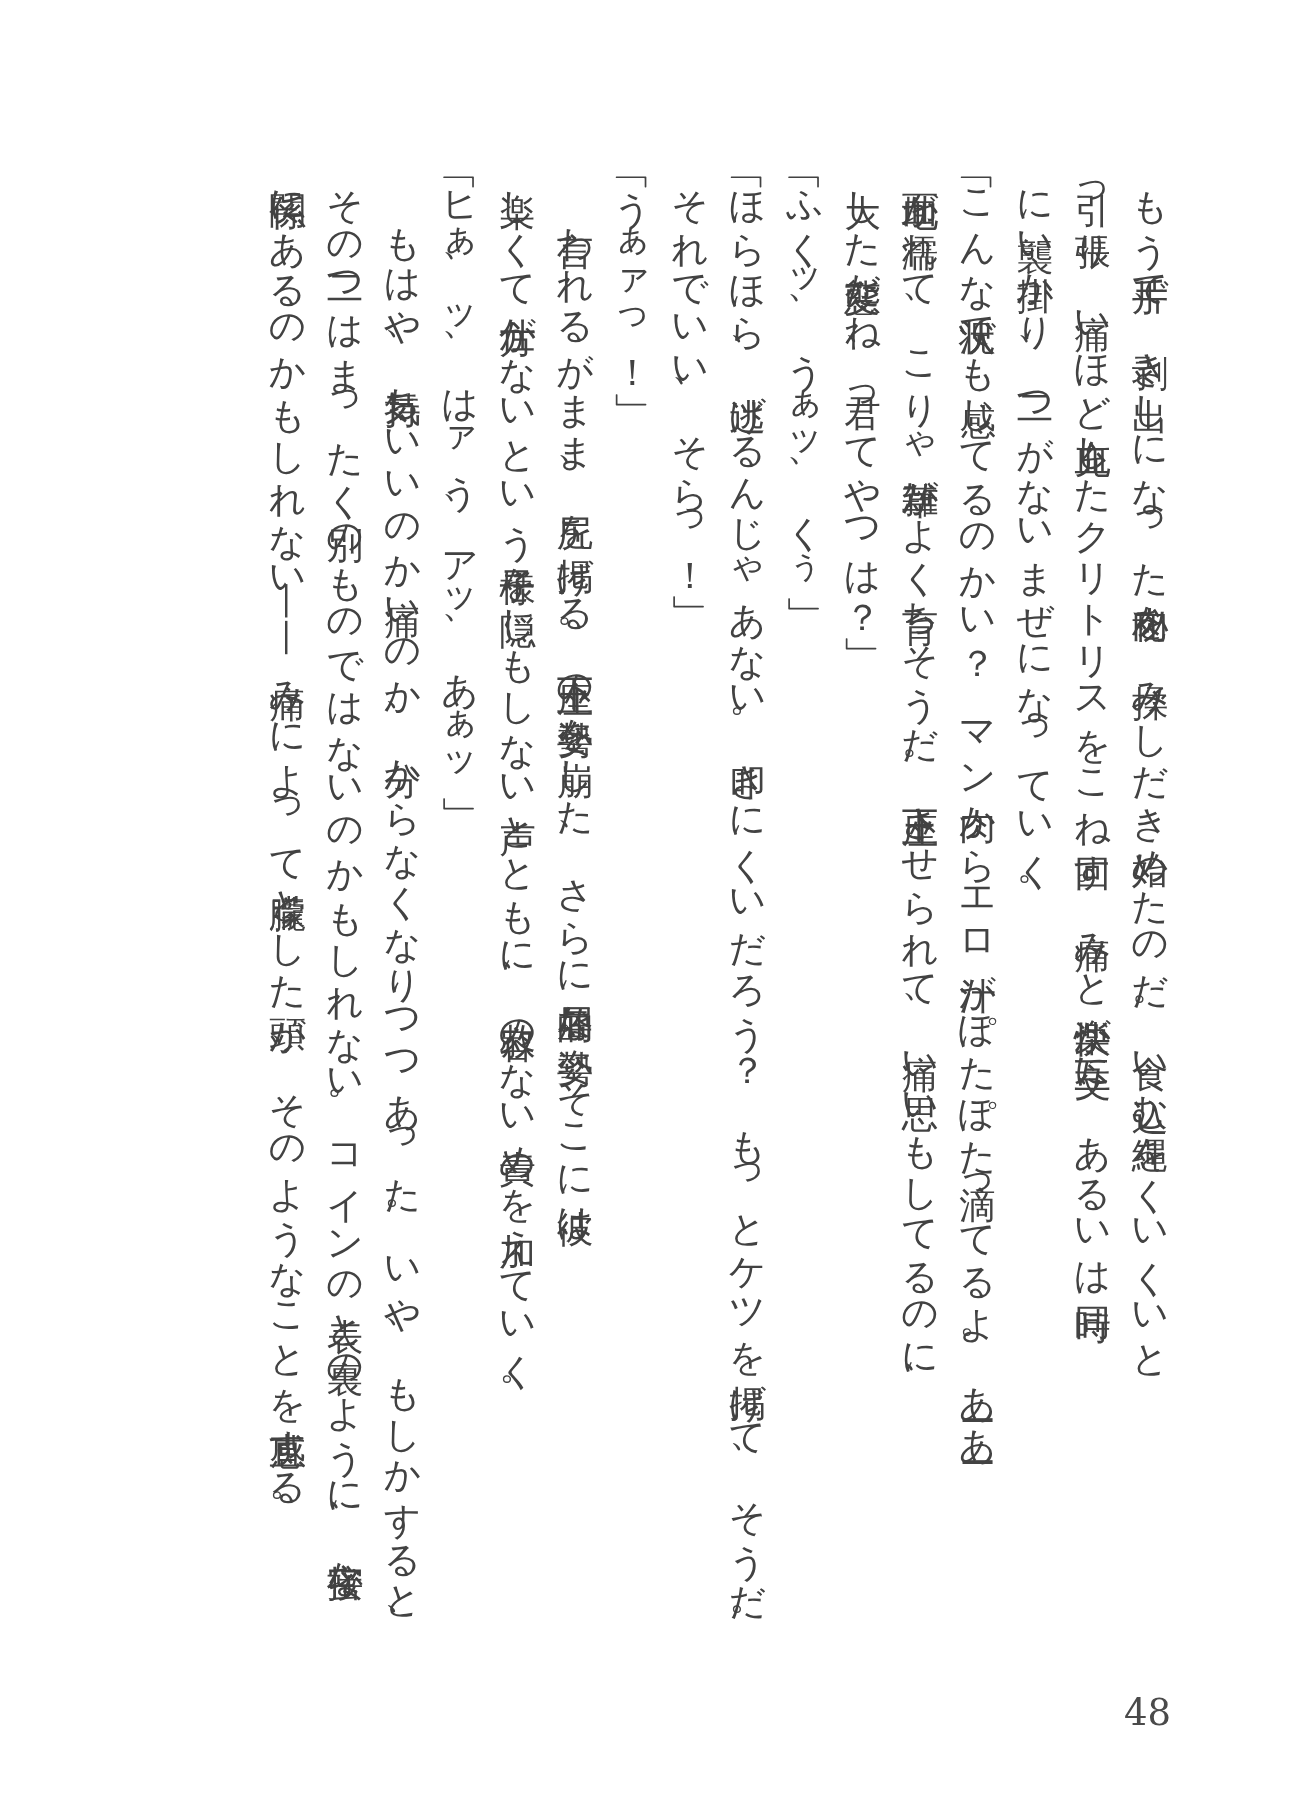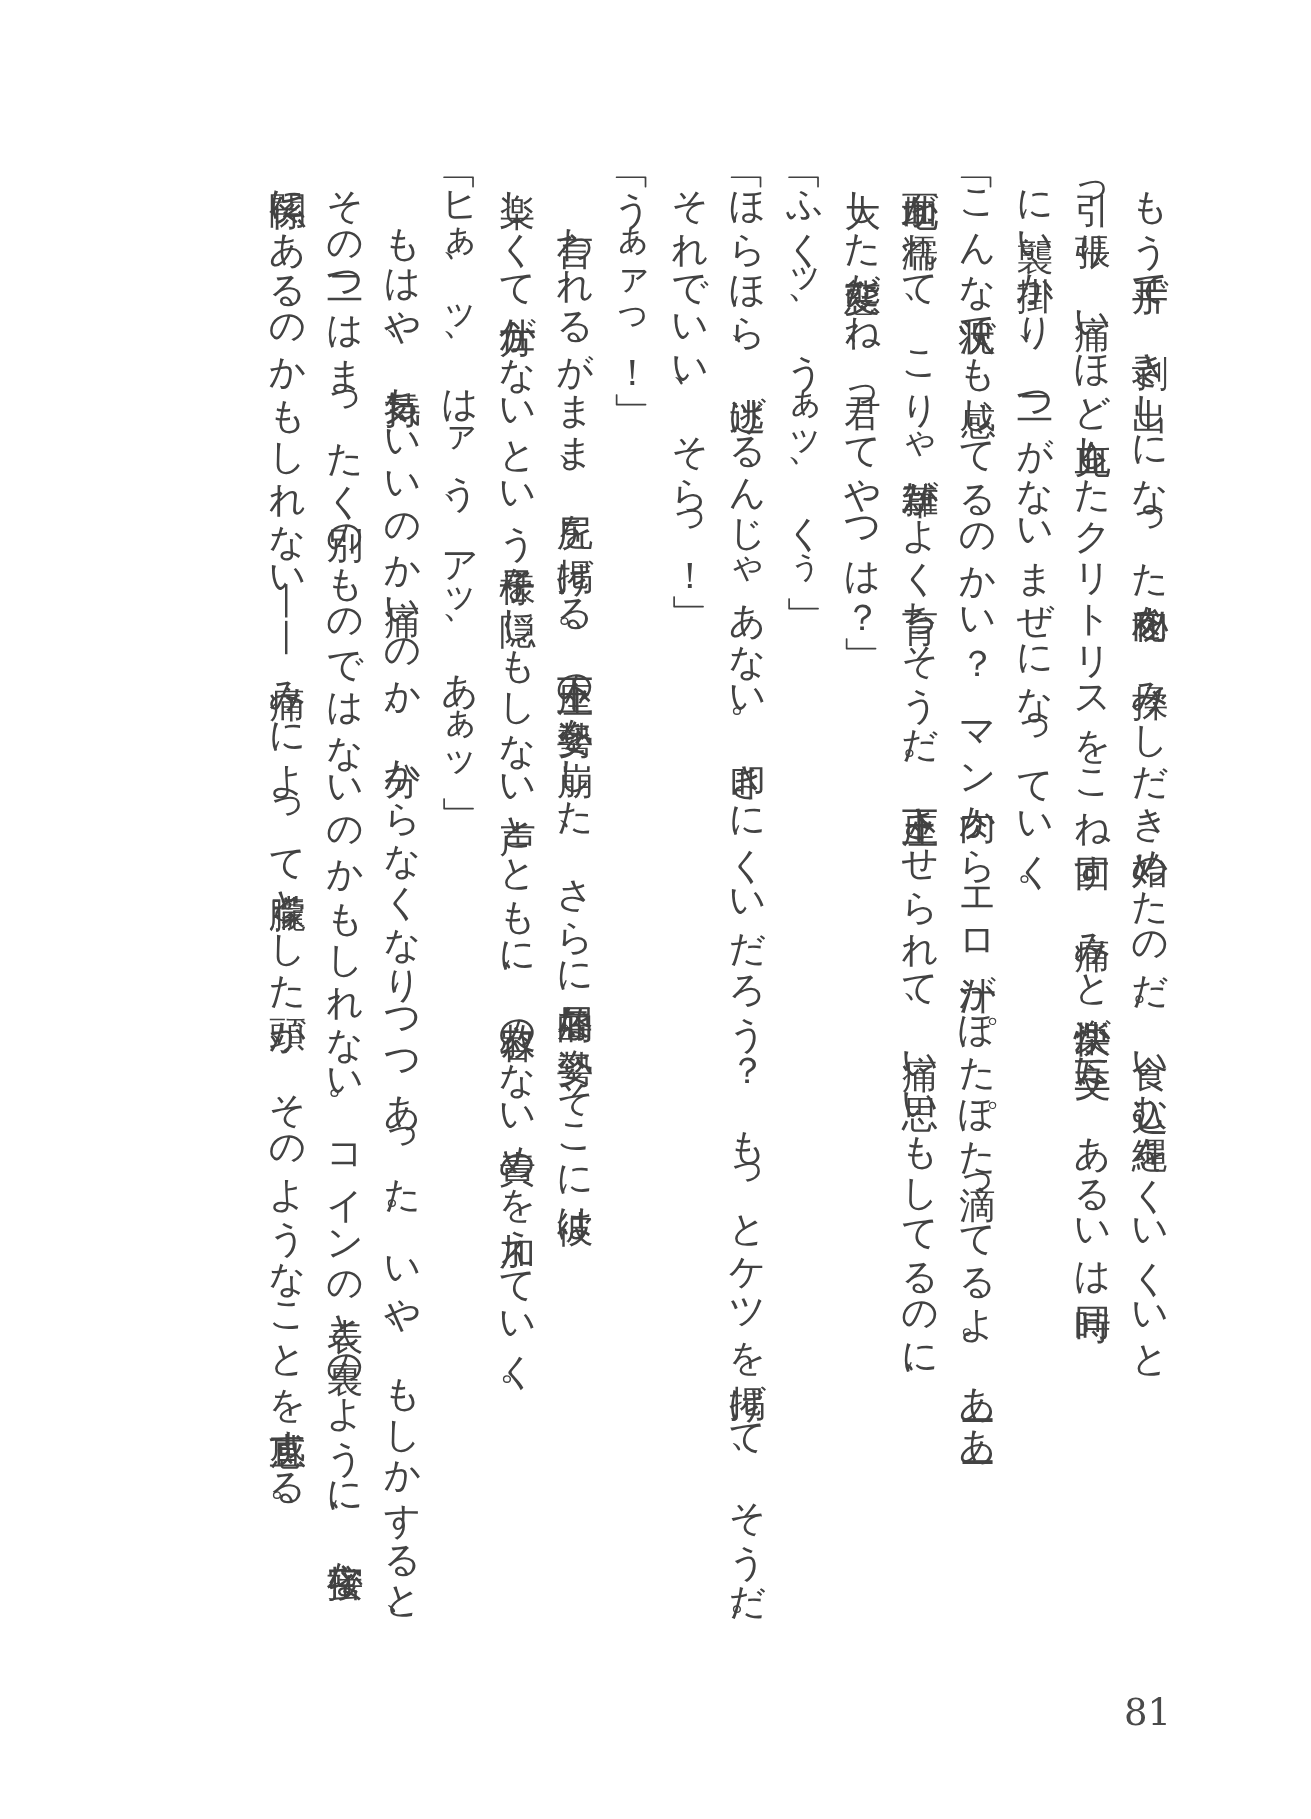--- a/index.html
+++ b/index.html
@@ -57,14 +57,14 @@
       <div class="text-column">「ほらほら、逃げるんじゃあない。叩きにくいだろう？　もっとケツを掲げて、そうだ。</div>
       <div class="text-column">それでいい、そらっ！」</div>
       <div class="text-column">「うぁァっ！」</div>
       <div class="text-column">　言われるがまま、尻を掲げる。土下座の姿勢を崩した、さらに屈辱的な姿勢。そこに彼は、</div>
       <div class="text-column">楽しくて仕方がないという様子を隠しもしない声とともに、容赦のない責めを加えていく。</div>
       <div class="text-column">「ヒぁ、ッ、はァう、アッ、あぁッ」</div>
       <div class="text-column">　もはや、気持ちいいのか痛いのか、分からなくなりつつあった。いや、もしかすると、</div>
       <div class="text-column">その二つはまったく別のものではないのかもしれない。コインの表と裏のように、密接な</div>
       <div class="text-column">関係にあるのかもしれない——痛みによって朦朧とした頭が、そのようなことを直感する。</div>
     </div>
-  <div class="page-number">81</div>
+  <div class="page-number">48</div>
 </div>
 
 </body></html>

